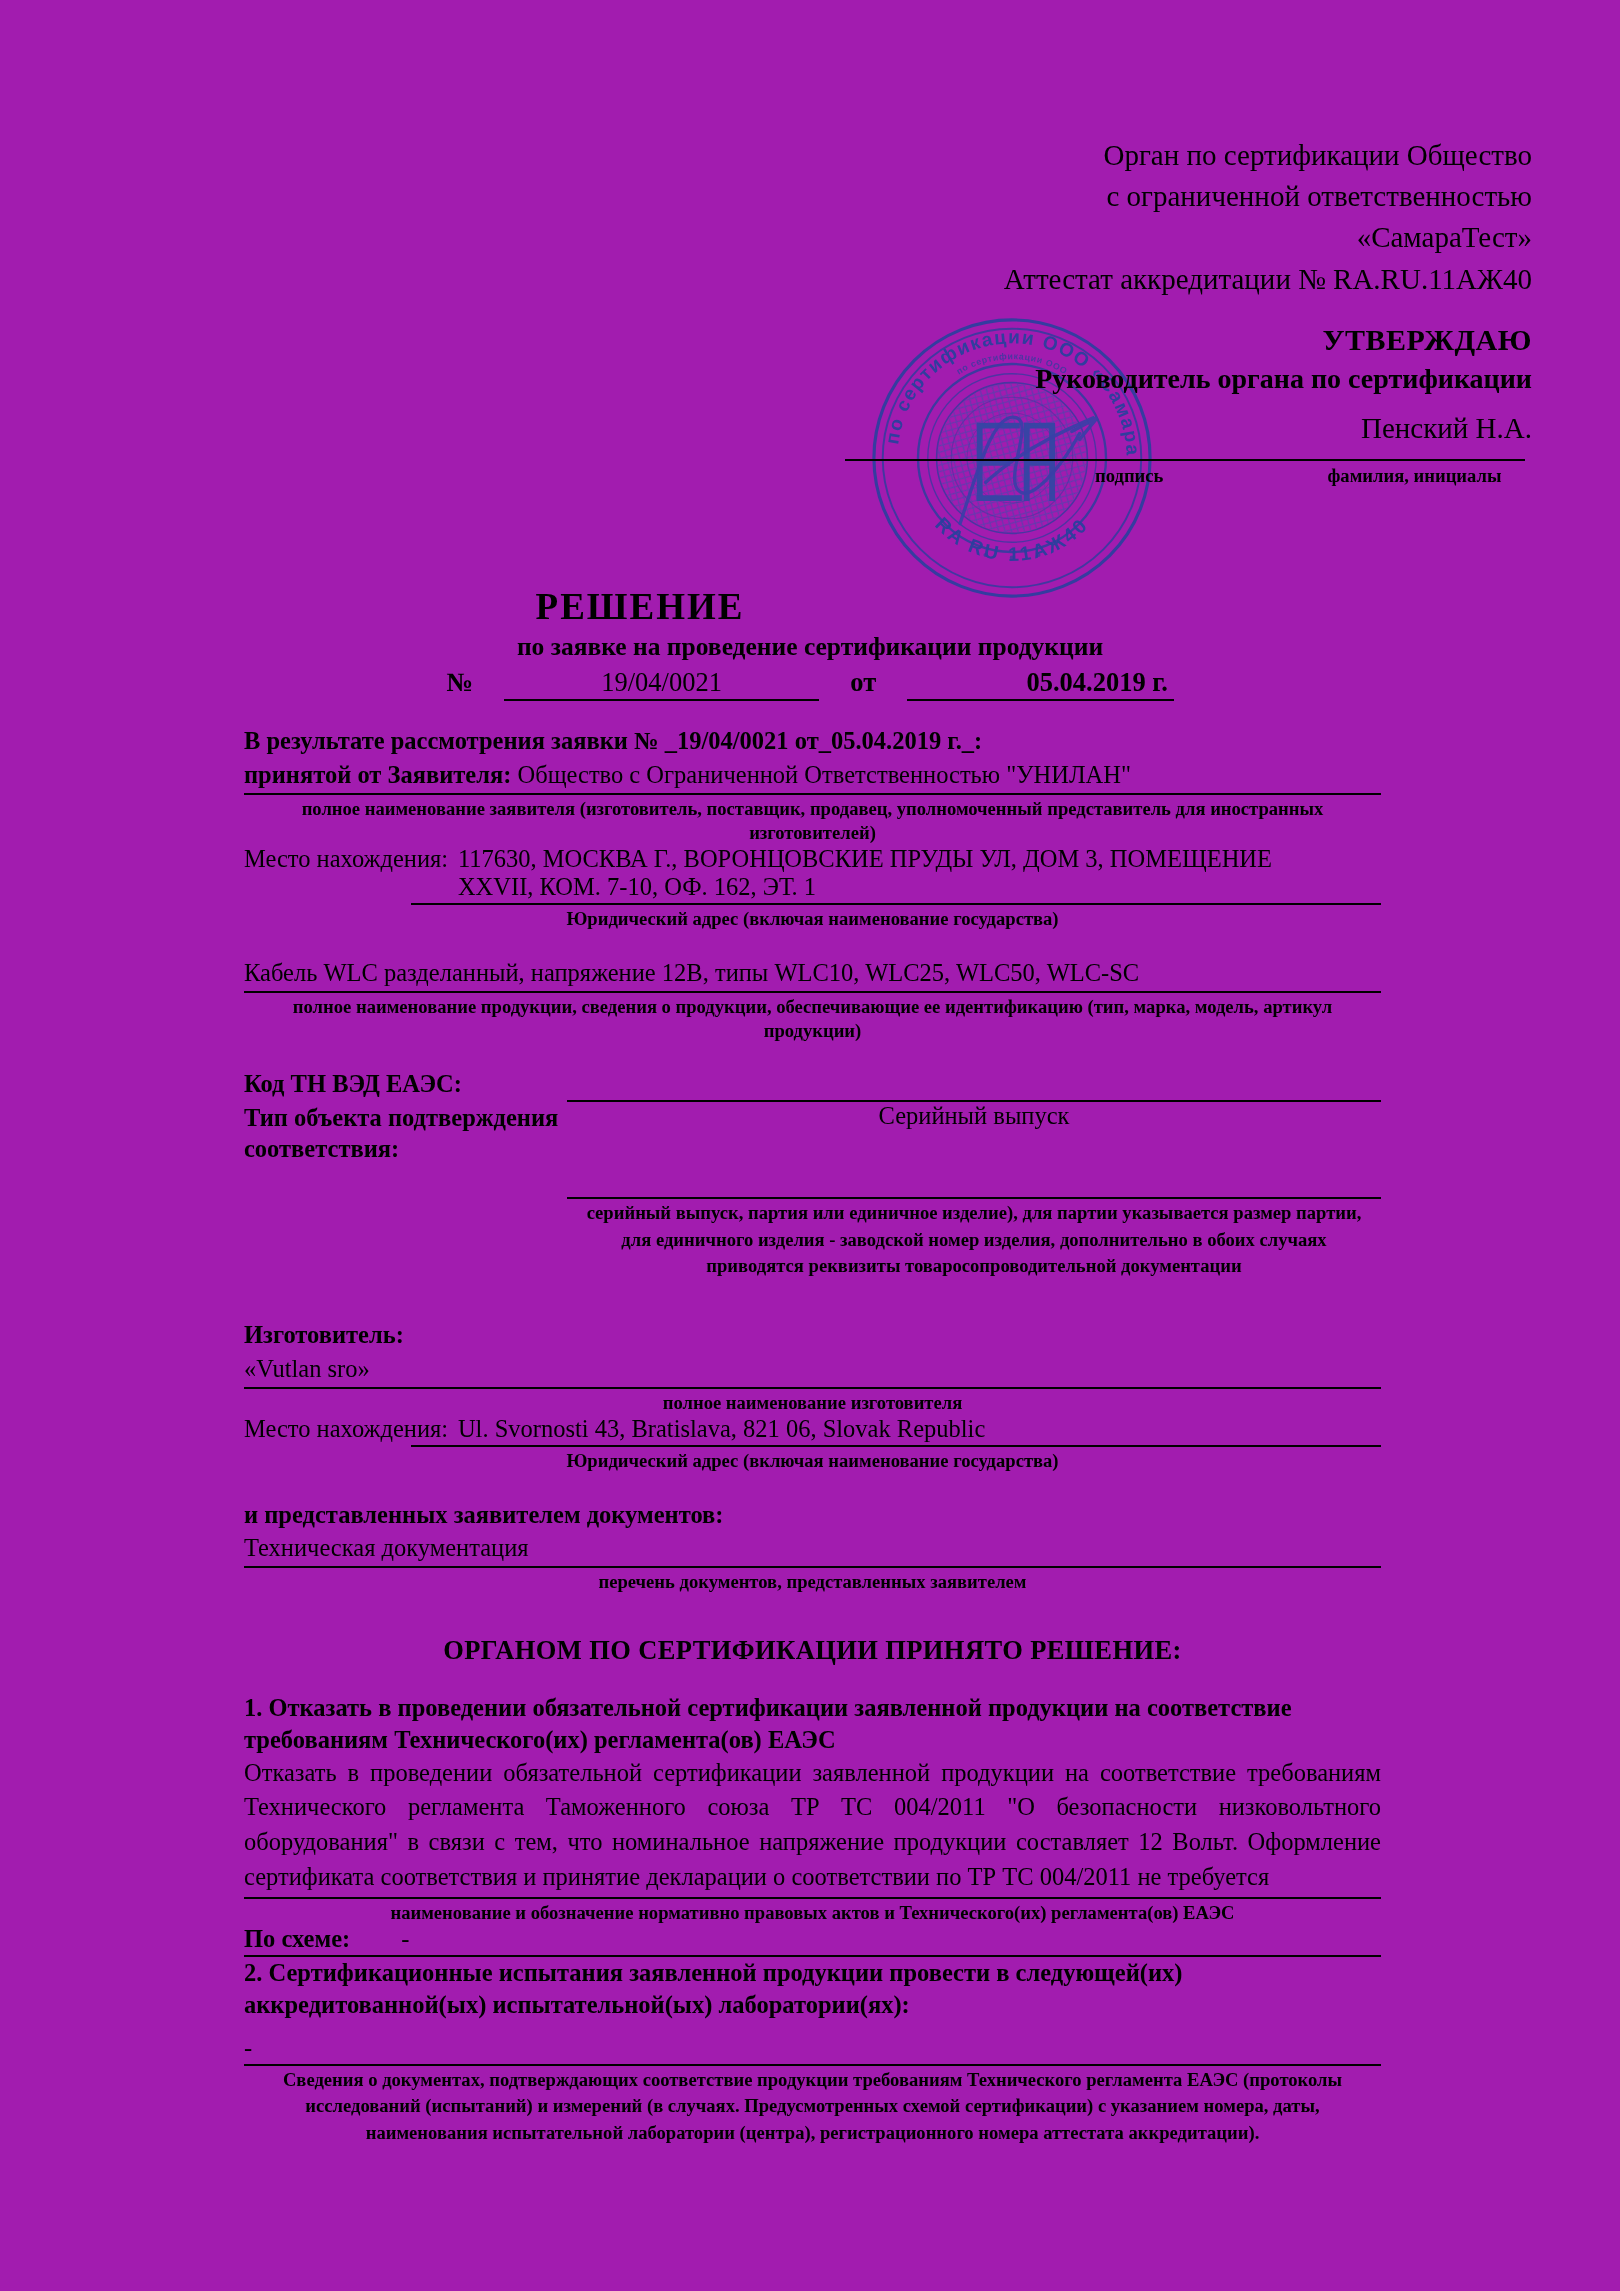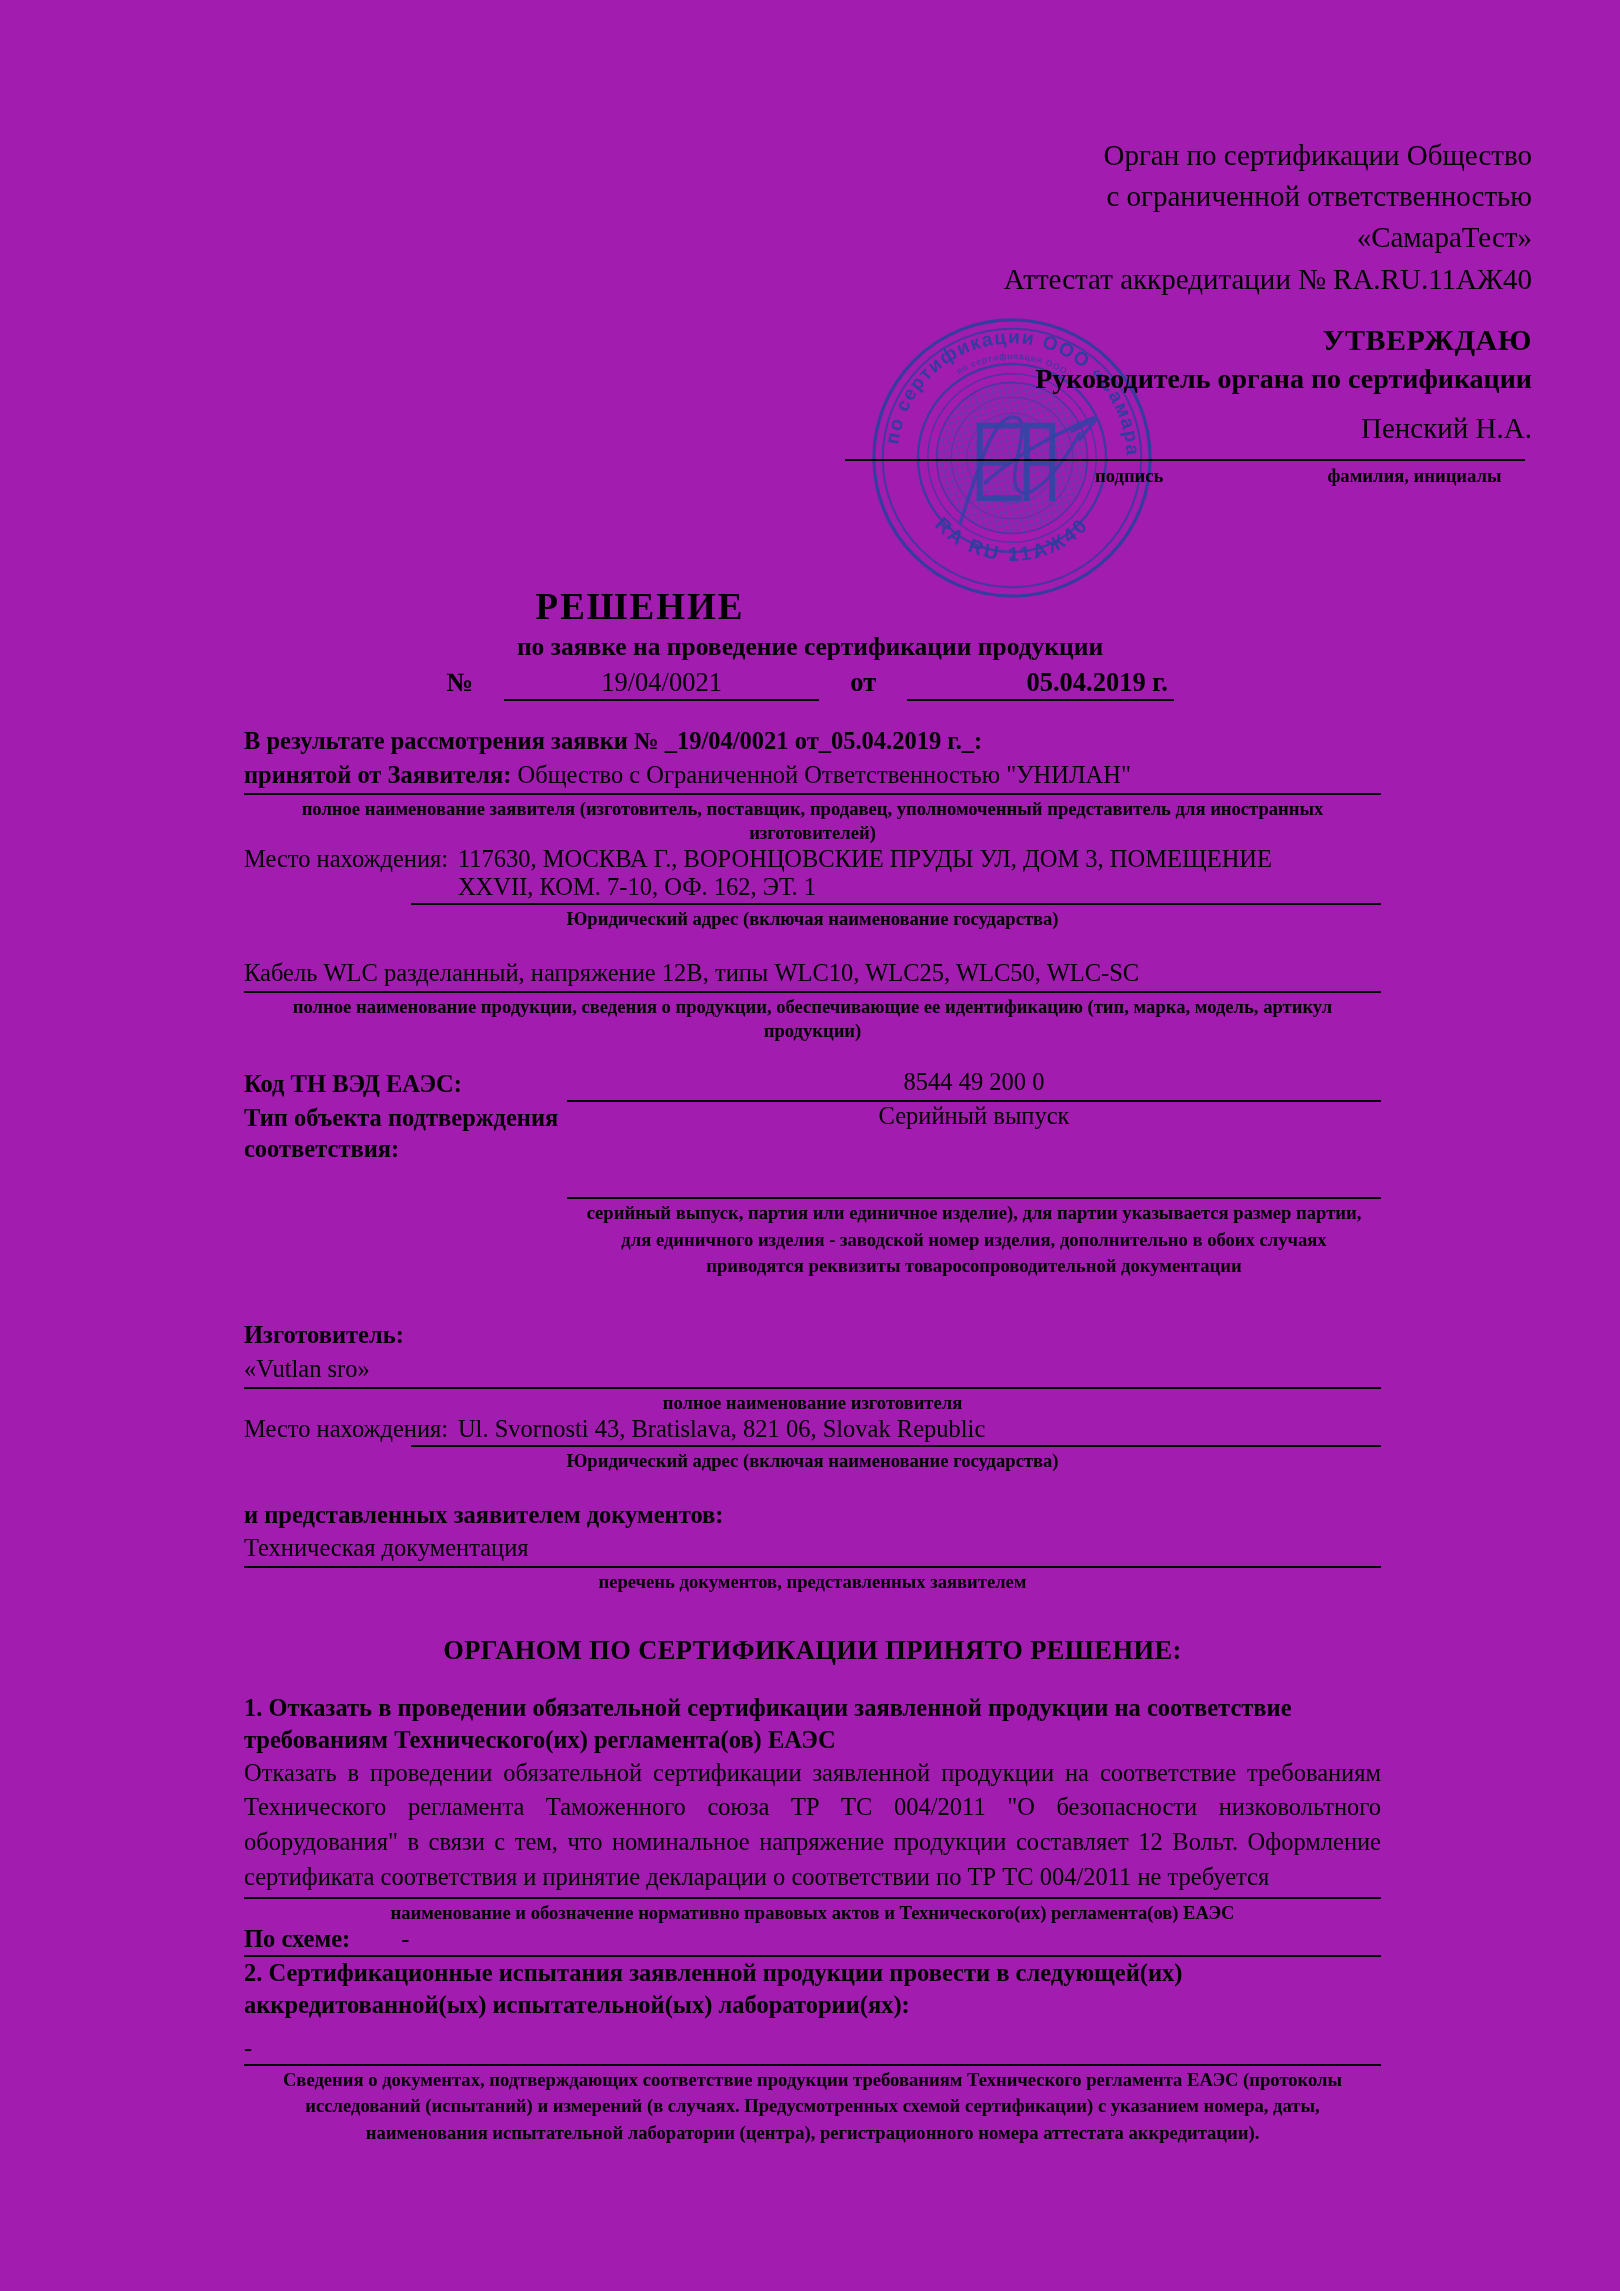--- a/index.html
+++ b/index.html
@@ -324,21 +324,20 @@
 
     <div class="row-line">Кабель WLC разделанный, напряжение 12В, типы WLC10, WLC25, WLC50, WLC-SC</div>
     <div class="rule"></div>
     <div class="caption">полное наименование продукции, сведения о продукции, обеспечивающие ее идентификацию (тип, марка, модель, артикул продукции)</div>
 
     <div class="spacer-m"></div>
 
     <div class="codegrid">
       <div class="r">
         <div class="lab">Код ТН ВЭД ЕАЭС:</div>
-        <div class="val">8544 49 200 0</div>
       </div>
       <div class="r">
         <div class="lab" style="flex:0 0 323px"></div>
         <div class="val val-rule"></div>
       </div>
       <div class="r">
         <div class="lab">
           <div>Тип объекта подтверждения</div>
           <div>соответствия:</div>
         </div>

